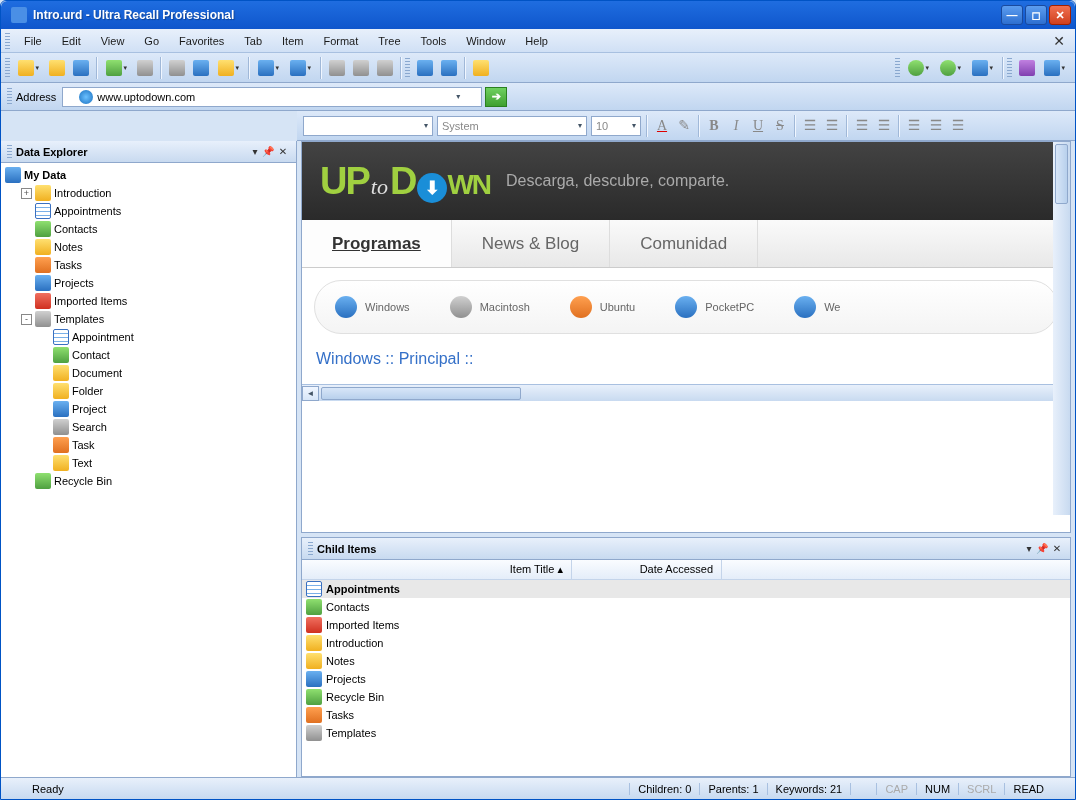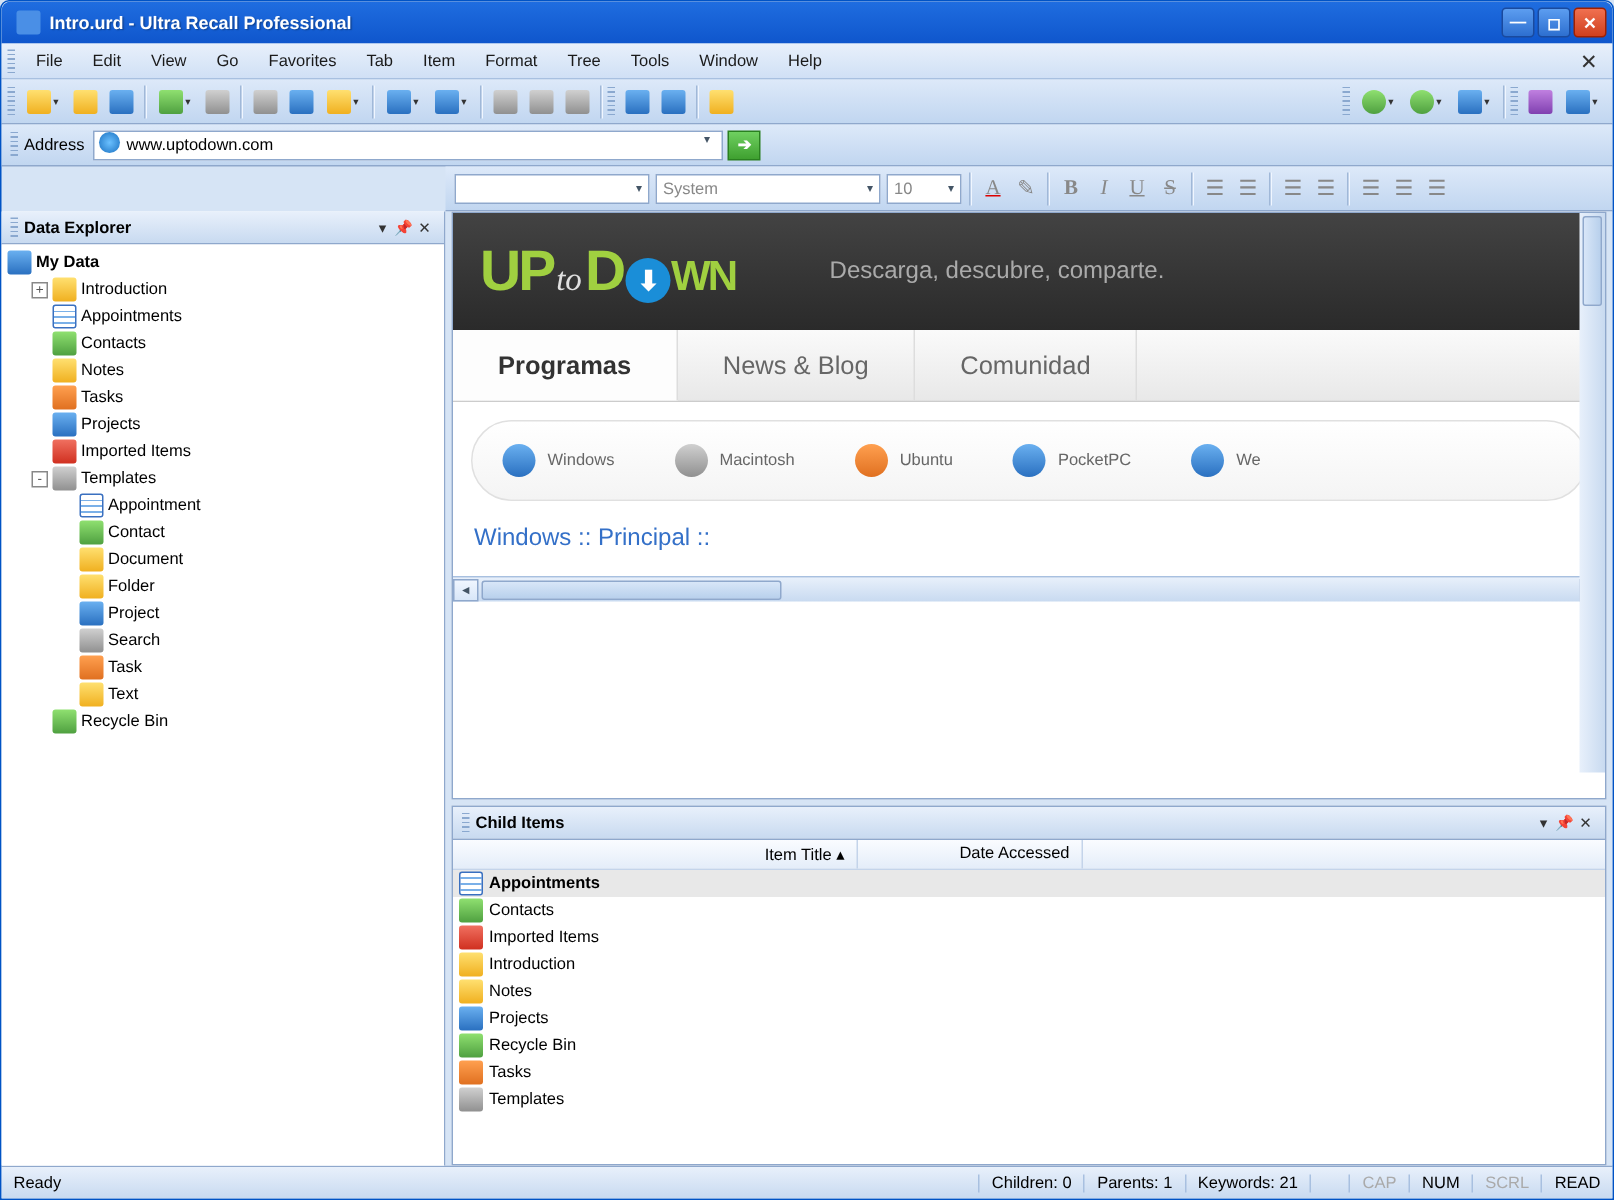--- a/index.html
+++ b/index.html
@@ -26,21 +26,21 @@
 .tb-btn { width: 22px; height: 22px; margin: 0 1px; border: 1px solid transparent; display: flex; align-items: center; justify-content: center; border-radius: 2px; }
 .tb-btn.dd { width: 30px; }
 .tb-btn .dd-arrow { width: 5px; font-size: 7px; color: #333; margin-left: 2px; }
 .tb-sep { width: 2px; height: 22px; border-left: 1px solid #a0b8d8; border-right: 1px solid #f0f6ff; margin: 0 3px; }
 .tb-ico { width: 16px; height: 16px; border-radius: 2px; }
 
 
 .addressbar { background: linear-gradient(#dde9f9, #c1d6f0); height: 28px; display: flex; align-items: center; padding: 2px 6px; border-bottom: 1px solid #8fa8cc; }
 .addressbar .grip { width: 5px; height: 18px; background: repeating-linear-gradient(to bottom, #8aa8cf 0 1px, transparent 1px 3px); margin-right: 4px; }
 .addressbar .lbl { margin-right: 6px; }
-.addressbar .combo { flex: 0 0 420px; height: 20px; background: #fff; border: 1px solid #8fa8cc; display: flex; padding: 0 3px; }
+.addressbar .combo { flex: 0 0 420px; height: 20px; background: #fff; border: 1px solid #8fa8cc; display: flex; align-items: center; padding: 0 16px; }
 .addressbar .combo .globe { width: 14px; height: 14px; background: radial-gradient(#6ac0ff, #1a70c0); border-radius: 50%; margin-right: 4px; }
 .addressbar .combo input { flex: 1; border: none; outline: none; font-size: 11px; }
 .addressbar .combo .dd { width: 14px; font-size: 8px; color: #456; text-align: center; }
 .addressbar .go-btn { width: 22px; height: 20px; background: linear-gradient(#6fd060, #3fa030); border: 1px solid #2a8020; margin-left: 3px; color: #fff; display: flex; align-items: center; justify-content: center; font-weight: bold; }
 
 
 .fmt-toolbar { background: linear-gradient(#dde9f9, #c1d6f0); height: 30px; display: flex; align-items: center; padding: 2px 4px; border-bottom: 1px solid #8fa8cc; margin-left: 296px; }
 .fmt-combo { height: 20px; background: #fff; border: 1px solid #8fa8cc; display: flex; align-items: center; padding: 0 4px; margin: 0 2px; color: #888; }
 .fmt-combo .dd { margin-left: auto; font-size: 8px; color: #456; }
 .fmt-btn { width: 22px; height: 22px; display: flex; align-items: center; justify-content: center; font-family: 'Times New Roman'; font-size: 14px; color: #888; border: 1px solid transparent; }
@@ -69,31 +69,31 @@
 .tree-ico { width: 16px; height: 16px; margin-right: 3px; flex-shrink: 0; border-radius: 2px; }
 .ind1 { padding-left: 18px; }
 .ind2 { padding-left: 36px; }
 
 
 .content-tab { background: linear-gradient(#fce090, #f8cc50); height: 24px; display: flex; align-items: center; padding: 0 8px; margin: 2px 4px 0 4px; border-radius: 4px 4px 0 0; border: 1px solid #d8a830; border-bottom: none; font-weight: bold; overflow: hidden; white-space: nowrap; }
 .content-tab .globe { width: 14px; height: 14px; background: radial-gradient(#6ac0ff, #1a70c0); border-radius: 50%; margin-right: 5px; flex-shrink: 0; }
 
 
 .webpage { flex: 1; background: #fff; margin: 0 4px; border: 1px solid #8fa8cc; display: flex; flex-direction: column; overflow: hidden; position: relative; }
-.web-hdr { background: linear-gradient(#434343, #2a2a2a); height: 78px; display: flex; align-items: center; padding: 0 18px; gap: 47px; }
+.web-hdr { background: linear-gradient(#434343, #2a2a2a); height: 78px; display: flex; align-items: center; padding: 0 18px; }
 .logo { display: flex; align-items: baseline; gap: 2px; }
 .logo .up { color: #a0d040; font-size: 38px; font-weight: 900; font-family: Arial; letter-spacing: -2px; }
 .logo .to { color: #e0e0e0; font-size: 22px; font-style: italic; font-family: Georgia; }
 .logo .d { color: #a0d040; font-size: 38px; font-weight: 900; font-family: Arial; }
 .logo .o-icon { width: 30px; height: 30px; background: #1a8ed8; border-radius: 50%; display: inline-flex; align-items: center; justify-content: center; color: #fff; font-size: 18px; font-weight: bold; vertical-align: middle; margin: 0 -2px; }
 .logo .wn { color: #a0d040; font-size: 28px; font-weight: 900; font-family: Arial; letter-spacing: -2px; }
 .logo-tag { color: #aaa; font-size: 16px; margin-left: 16px; }
 .web-nav { background: linear-gradient(#fafafa, #e8e8e8); height: 48px; display: flex; border-bottom: 1px solid #ccc; }
 .web-nav-item { padding: 14px 30px; font-size: 17px; color: #666; border-right: 1px solid #ddd; }
-.web-nav-item.active { font-weight: bold; color: #333; background: #fdfdfd; }
+.web-nav-item.active { font-weight: bold; color: #333; background: #fdfdfd; text-decoration: underline; }
 .os-bar { height: 54px; display: flex; align-items: center; padding: 10px 20px; gap: 40px; margin-top: 12px; border: 1px solid #e0e0e0; border-radius: 30px; margin-left: 12px; margin-right: 12px; background: linear-gradient(#fff, #f4f4f4); }
 .os-item { display: flex; align-items: center; gap: 8px; font-size: 15px; color: #666; }
 .os-ico { width: 22px; height: 22px; border-radius: 50%; }
 .breadcrumb { padding: 16px 14px; font-size: 16px; color: #3470c8; }
 .hscroll { height: 17px; background: linear-gradient(#e8f0fb, #c8daf0); border-top: 1px solid #a8c0e0; display: flex; align-items: center; }
 .hscroll .arrow { width: 17px; height: 15px; border: 1px solid #8fa8cc; background: linear-gradient(#f0f6ff, #d8e6f8); display: flex; align-items: center; justify-content: center; font-size: 8px; color: #456; }
 .hscroll .track { flex: 1; }
 .hscroll .thumb { width: 200px; height: 13px; background: linear-gradient(#d8e6f8, #b8d0ec); border: 1px solid #8fa8cc; border-radius: 2px; margin-left: 2px; }
 .vscroll { position: absolute; right: 0; top: 0; bottom: 17px; width: 17px; background: linear-gradient(to right, #e8f0fb, #c8daf0); }
 .vscroll .thumb { width: 13px; height: 60px; background: linear-gradient(to right, #d8e6f8, #b8d0ec); border: 1px solid #8fa8cc; margin: 2px auto; border-radius: 2px; }
@@ -101,21 +101,21 @@
 
 .child-pane { height: 240px; background: #fff; margin: 4px 4px 0 4px; border: 1px solid #8fa8cc; display: flex; flex-direction: column; }
 .list-hdr { display: flex; background: linear-gradient(#fafcff, #e4edf9); border-bottom: 1px solid #c4d4ea; height: 20px; }
 .list-hdr .col { padding: 3px 8px; border-right: 1px solid #c4d4ea; text-align: right; }
 .list-body { flex: 1; overflow: auto; }
 .list-row { display: flex; align-items: center; padding: 1px 4px; }
 .list-row.sel { background: #e8e8e8; font-weight: bold; }
 .list-row .tree-ico { margin-right: 4px; }
 
 
-.statusbar { height: 22px; background: linear-gradient(#e8f0fb, #c8daf0); border-top: 1px solid #8fa8cc; display: flex; align-items: center; padding: 0 0; font-size: 11px; }
+.statusbar { height: 22px; background: linear-gradient(#e8f0fb, #c8daf0); border-top: 1px solid #8fa8cc; display: flex; align-items: center; padding: 0 23px; font-size: 11px; }
 .statusbar .cell { padding: 0 8px; border-left: 1px solid #a8c0e0; }
 .statusbar .cell.first { border: none; flex: 1; }
 .statusbar .dim { color: #aaa; }
 
 
 .ic-blue { background: linear-gradient(#6ab0f0, #2a70c0); }
 .ic-yel { background: linear-gradient(#ffe070, #f0b020); }
 .ic-grn { background: linear-gradient(#8fe070, #4fa040); }
 .ic-org { background: linear-gradient(#ffa050, #e07020); }
 .ic-red { background: linear-gradient(#f07060, #d03020); }

